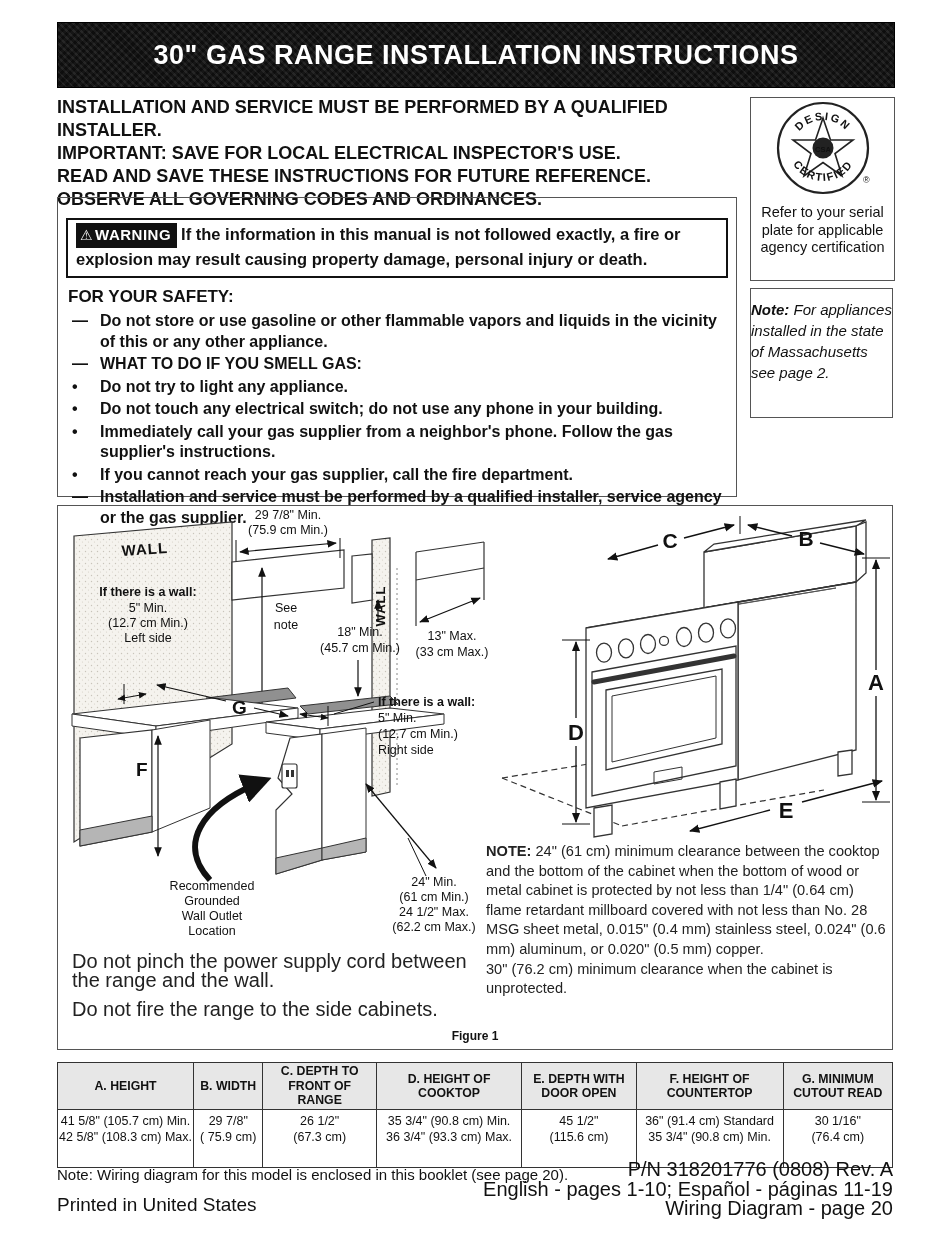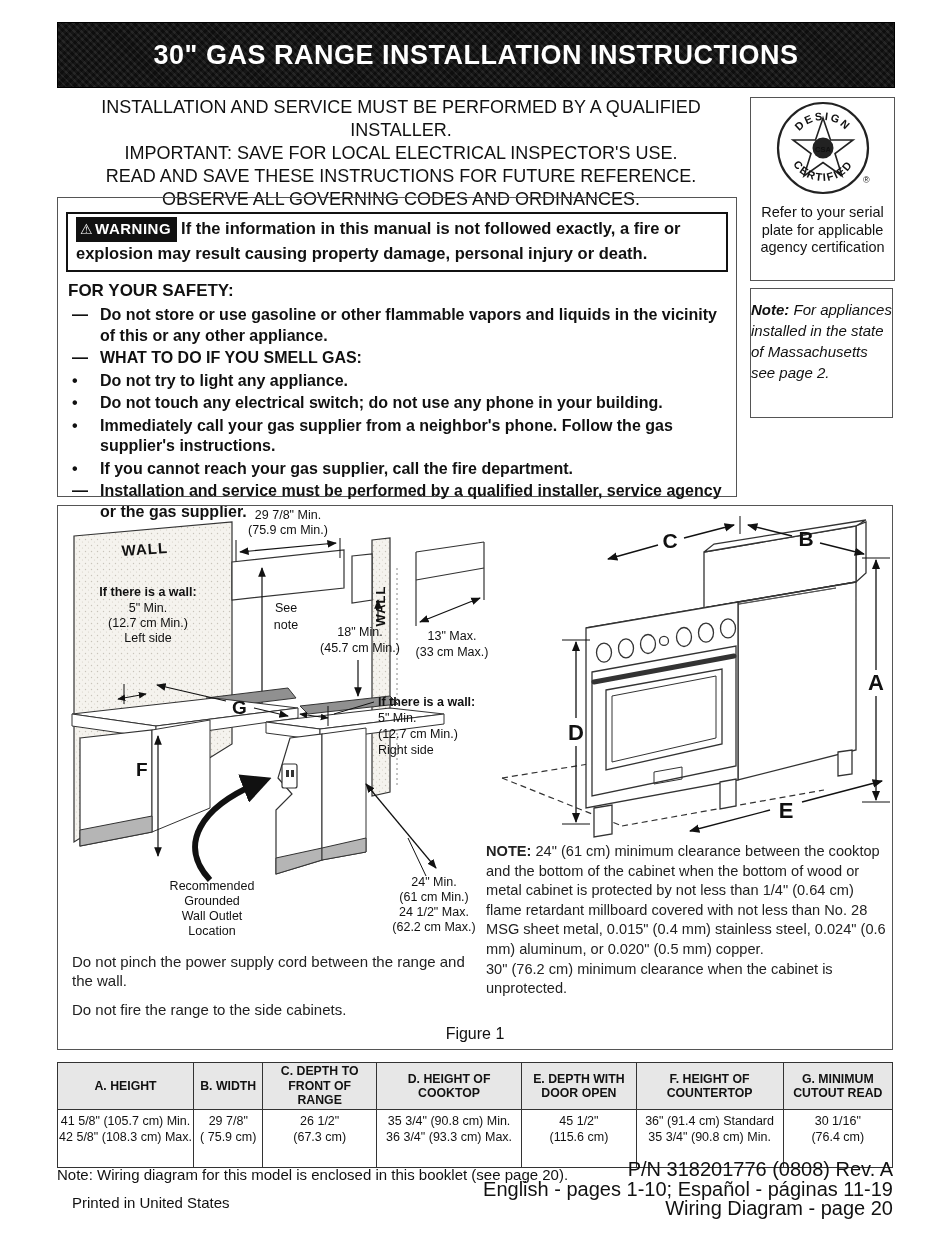--- a/index.html
+++ b/index.html
@@ -5,54 +5,54 @@
   html,body{margin:0;padding:0;background:#fff;}
   body{width:950px;height:1238px;position:relative;font-family:"Liberation Sans","DejaVu Sans",sans-serif;color:#111;}
   .abs{position:absolute;}
   
   .banner{left:57px;top:22px;width:836px;height:64px;background:#171717;
     background-image:repeating-linear-gradient(45deg,rgba(255,255,255,.04) 0 2px,rgba(0,0,0,.25) 2px 5px),
                      repeating-linear-gradient(-45deg,rgba(255,255,255,.03) 0 3px,rgba(0,0,0,.2) 3px 6px);
     border:1px solid #000;display:flex;align-items:center;justify-content:center;}
   .banner h1{margin:0;color:#fff;font-size:27px;letter-spacing:.5px;font-weight:bold;}
   
-  .hdr{left:57px;top:96px;width:688px;text-align:center;font-weight:normal;font-size:18px;line-height:23px;}
+  .hdr{left:57px;top:96px;width:688px;text-align:left;font-weight:bold;font-size:18px;line-height:23px;}
   
   .certbox{left:750px;top:97px;width:143px;height:182px;border:1px solid #555;text-align:center;}
   .certbox .cap{font-size:14.5px;line-height:17.5px;margin-top:2px;}
   .massbox{left:750px;top:288px;width:143px;height:130px;border:1px solid #555;font-style:italic;font-size:15px;line-height:21px;padding:10px 0;box-sizing:border-box;}
   .massbox b{font-style:italic;}
   
-  .safety{left:57px;top:197px;width:680px;height:300px;border:1px solid #555;box-sizing:border-box;padding:14px 8px;}
+  .safety{left:57px;top:197px;width:680px;height:300px;border:1px solid #555;box-sizing:border-box;padding:20px 8px;}
   .warnbox{border:2px solid #111;padding:3px 8px 5px 8px;font-size:16.5px;font-weight:bold;line-height:23px;}
   .warnlabel{display:inline-block;background:#111;color:#fff;padding:0 6px 1px 4px;font-size:15px;letter-spacing:.5px;margin-right:4px;}
   .warnlabel .tri{font-size:14px;margin-right:2px;}
   .safetyhead{font-size:17px;font-weight:bold;margin:9px 0 4px 2px;}
   .slist{display:grid;grid-template-columns:34px 1fr;row-gap:2px;font-size:16px;font-weight:bold;line-height:20.5px;}
   .slist .mk{text-align:left;padding-left:6px;}
   
   .figbox{left:57px;top:505px;width:836px;height:545px;border:1px solid #555;box-sizing:border-box;}
-  .fignotes{left:14px;top:446px;width:400px;font-size:15px;line-height:19px;color:#222;}
+  .fignotes{left:14px;top:446px;width:400px;font-size:20px;line-height:19px;color:#222;}
   .fignotes p{margin:0 0 10px 0;}
   .clrnote{left:428px;top:336px;width:404px;font-size:14.6px;line-height:19.6px;color:#222;}
   .clrnote .b2{margin-top:0;}
-  .figcap{left:0;bottom:6px;width:100%;text-align:center;font-weight:normal;font-size:16px;}
+  .figcap{left:0;bottom:6px;width:100%;text-align:center;font-weight:bold;font-size:12px;}
   svg text{fill:#111;}
   .dl{font-size:12.5px;}
   .dlb{font-size:12.5px;font-weight:bold;}
   .big{font-size:19px;font-weight:bold;}
   .wallt{font-size:15px;font-weight:bold;letter-spacing:1px;}
   
   .spectable{left:57px;top:1062px;width:836px;border-collapse:collapse;table-layout:fixed;}
   .spectable td,.spectable th{border:1px solid #333;}
   .spectable th{background:#e7e7e7;font-size:12.3px;line-height:14.5px;font-weight:bold;height:44px;vertical-align:middle;}
   .spectable td{font-size:12.5px;line-height:16px;text-align:center;vertical-align:top;padding:3px 1px 22px 1px;}
   
   .foot-note{left:57px;top:1166px;font-size:15px;}
-  .foot-printed{left:72px;top:1194px;font-size:15px;}
+  .foot-printed{left:57px;top:1194px;font-size:19px;}
   .foot-right{right:57px;top:1160px;text-align:right;font-size:20px;line-height:19.5px;}
 </style>
 </head>
 <body>
 
 <div class="abs banner">
   <h1>30" GAS RANGE INSTALLATION INSTRUCTIONS</h1>
 </div>
 
 <div class="abs hdr">

